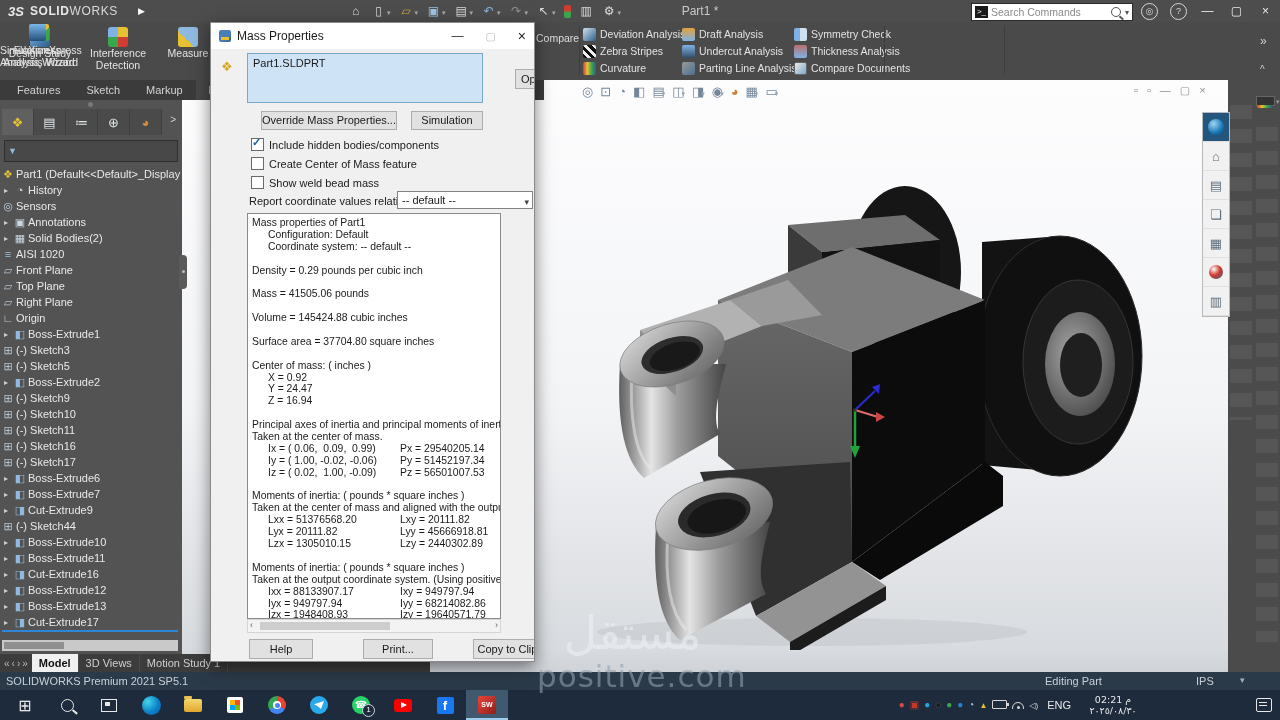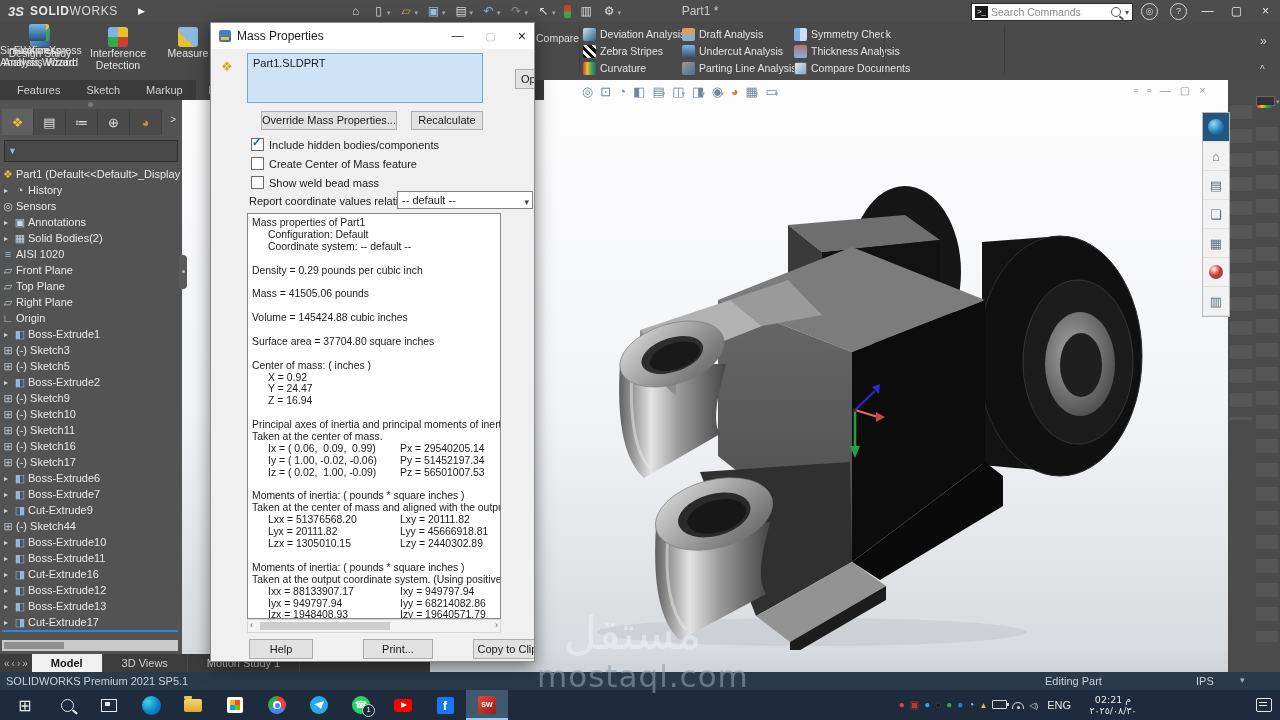--- a/index.html
+++ b/index.html
@@ -82,21 +82,21 @@
   .tlabel{overflow:hidden;text-overflow:clip}
   .rollback{position:absolute;left:2px;top:530px;width:176px;height:2px;background:#2f86d6}
   .hscroll{position:absolute;left:2px;top:540px;width:176px;height:11px;background:#c9c9c9}
   .hthumb{position:absolute;left:2px;top:2px;width:60px;height:7px;background:#8f8f8f}
   .edgegrip{position:absolute;left:179px;top:255px;width:8px;height:34px;background:#5a5a5a;border-radius:0 4px 4px 0;z-index:3}
   .edgegrip::after{content:"";position:absolute;left:3px;top:15px;width:3px;height:3px;border-radius:50%;background:#bcbcbc}
 
   
   .modeltabs{position:absolute;left:0;top:654px;width:430px;height:18px;background:#3c3c3c;display:flex;align-items:center;z-index:4}
   .mt-arrows{display:flex;gap:2px;padding:0 4px;color:#b5b5b5;font-size:10px}
-  .mtab{padding:0 19px;height:18px;line-height:18px;font-size:11px;color:#cfcfcf;border-right:1px solid #4a4a4a;white-space:nowrap}
+  .mtab{padding:0 7px;height:18px;line-height:18px;font-size:11px;color:#cfcfcf;border-right:1px solid #4a4a4a;white-space:nowrap}
   .mtab.active{background:#f0f0f0;color:#111;font-weight:bold}
   .statusbar{position:absolute;left:0;top:672px;width:1280px;height:18px;background:#2b3a49;color:#c7d0d9;z-index:5}
   .sb-left{position:absolute;left:6px;top:3px;font-size:11px}
   .sb-edit{position:absolute;left:1045px;top:3px;font-size:11px}
   .sb-units{position:absolute;left:1196px;top:3px;font-size:11px}
   .sb-caret{position:absolute;left:1240px;top:3px;font-size:9px;color:#9fb0c0}
   .taskbar{position:absolute;left:0;top:690px;width:1280px;height:30px;background:#1d2b3c;z-index:5}
   .tbapps{position:absolute;left:4px;top:0;display:flex}
   .tbapp{width:42px;height:30px;display:flex;align-items:center;justify-content:center;position:relative}
   .tbapp.active{background:#41596e;box-shadow:inset 0 -2px 0 #9ecbee}
@@ -770,21 +770,21 @@
       <span class="dlg-winbtns">
         <span class="dlg-min">—</span>
         <span class="dlg-max">▢</span>
         <span class="dlg-close">×</span>
       </span>
     </div>
     <span class="dlg-part-ic">❖</span>
     <div class="selbox">Part1.SLDPRT</div>
     <div class="btn opt-btn">Opt</div>
     <div class="btn override-btn">Override Mass Properties...</div>
-    <div class="btn recalc-btn">Recalculate</div>
+    <div class="btn recalc-btn">Simulation</div>
     <div class="chkzone">
       <div class="chkrow checked">
           <span class="chk"></span>
           <span class="chklabel">Include hidden bodies/components</span>
         </div>
         <div class="chkrow">
           <span class="chk"></span>
           <span class="chklabel">Create Center of Mass feature</span>
         </div>
         <div class="chkrow">
@@ -1011,15 +1011,15 @@
       <span class="lang">ENG</span>
       <span class="clock">
         <span>02:21 م</span><br>
         <span>٢٠٢٥/٠٨/٣٠</span>
       </span>
     </div>
     <span class="notif"></span>
   </div>
 
   <div class="wm wm-ar">مستقل</div>
-  <div class="wm wm-en">mostaql.com</div>
+  <div class="wm wm-en">positive.com</div>
 
 </div>
 
 </body></html>

